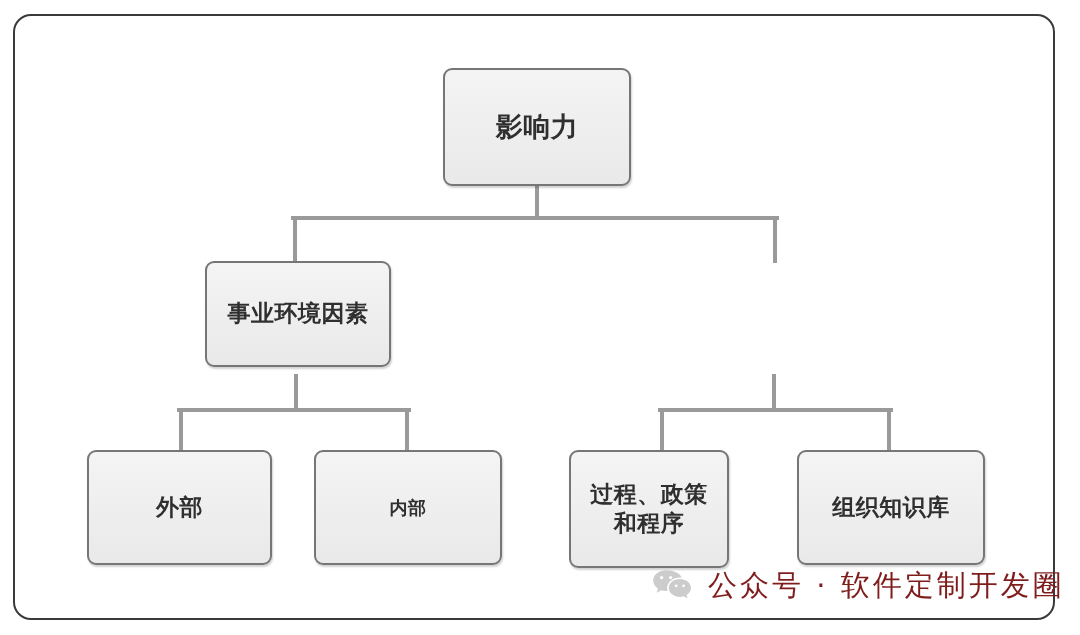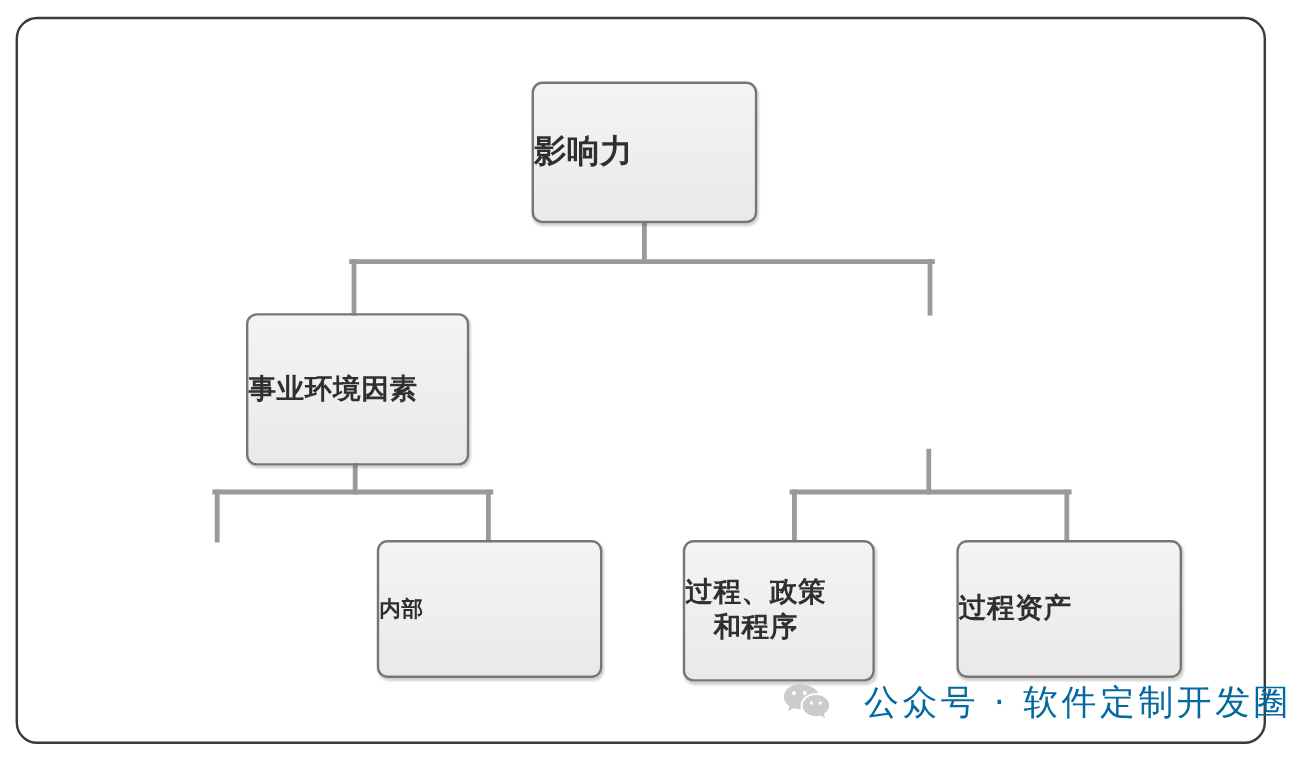--- a/index.html
+++ b/index.html
@@ -47,49 +47,49 @@
   
   .node {
     position: absolute;
     box-sizing: border-box;
     border: 2px solid #767676;
     border-radius: 9px;
     background: linear-gradient(180deg, #f4f4f4 0%, #eeeeee 55%, #e9e9e9 100%);
     box-shadow: 1px 2px 2px rgba(0,0,0,0.18);
     display: flex;
     align-items: center;
-    justify-content: flex-start;
+    justify-content: center;
     text-align: center;
     color: #2f2f2f;
     line-height: 1.28;
     letter-spacing: 0.5px;
     user-select: none;
   }
   .node .label {
     display: block;
     white-space: pre-line;
   }
 
   .n-root      { left: 443px; top: 68px;  width: 188px; height: 118px; font-size: 27px; font-weight: 700; }
-  .n-l2-left   { left: 205px; top: 261px; width: 186px; height: 127px; font-size: 23px; font-weight: 700; font-family: Liberation Serif, serif; }
+  .n-l2-left   { left: 205px; top: 261px; width: 186px; height: 106px; font-size: 23px; font-weight: 700; }
   .n-l2-right  { left: 679px; top: 261px; width: 190px; height: 115px; font-size: 23px; font-weight: 700; }
   .n-l3-a      { left: 87px;  top: 450px; width: 185px; height: 115px; font-size: 23px; font-weight: 700; }
   .n-l3-b      { left: 314px; top: 450px; width: 188px; height: 115px; font-size: 18px; font-weight: 700; }
   .n-l3-c      { left: 569px; top: 450px; width: 160px; height: 118px; font-size: 23px; font-weight: 700; }
   .n-l3-d      { left: 797px; top: 450px; width: 188px; height: 115px; font-size: 23px; font-weight: 700; }
 
   
   #watermark {
     position: absolute;
     left: 652px;
     top: 566px;
     display: flex;
     align-items: center;
-    gap: 28px;
-    color: #0369a1;
+    gap: 16px;
+    color: #7f1d1d;
     font-size: 29px;
     letter-spacing: 3px;
     white-space: nowrap;
     user-select: none;
   }
   #watermark .wm-icon { display: block; width: 40px; height: 34px; }
 </style>
 </head>
 <body>
 
@@ -119,32 +119,35 @@
 
   <div class="node n-root">
     <span class="label">影响力</span>
   </div>
 
   <div class="node n-l2-left">
     <span class="label">事业环境因素</span>
   </div>
 
 
+  <div class="node n-l3-a">
+    <span class="label">外部</span>
+  </div>
 
   <div class="node n-l3-b">
     <span class="label">内部</span>
   </div>
 
   <div class="node n-l3-c">
     <span class="label">过程、政策
 和程序</span>
   </div>
 
   <div class="node n-l3-d">
-    <span class="label">过程资产</span>
+    <span class="label">组织知识库</span>
   </div>
 
   <div id="watermark">
     <svg class="wm-icon" viewBox="0 0 40 34" xmlns="http://www.w3.org/2000/svg">
       <g fill="#cccccc">
         <path d="M14.2 1.2C7.0 1.2 1.2 5.9 1.2 11.6c0 3.2 1.9 6.1 4.8 8.0l-1.3 4.2 4.7-2.5c1.5 0.4 3.1 0.7 4.8 0.7 0.4 0 0.9 0 1.3-0.06-0.3-0.9-0.4-1.8-0.4-2.8 0-5.9 5.9-10.6 13.2-10.6 0.5 0 0.9 0.02 1.4 0.06C28.5 4.6 22.0 1.2 14.2 1.2z"></path>
         <circle cx="9.6" cy="8.6" r="1.7" fill="#ffffff"></circle>
         <circle cx="18.6" cy="8.6" r="1.7" fill="#ffffff"></circle>
         <path d="M39.0 19.0c0-4.9-5.0-8.9-11.1-8.9s-11.1 4.0-11.1 8.9 5.0 8.9 11.1 8.9c1.3 0 2.6-0.2 3.8-0.6l3.9 2.1-1.1-3.5C37.4 24.2 39.0 21.8 39.0 19.0z"></path>
         <circle cx="24.2" cy="16.8" r="1.4" fill="#ffffff"></circle>

